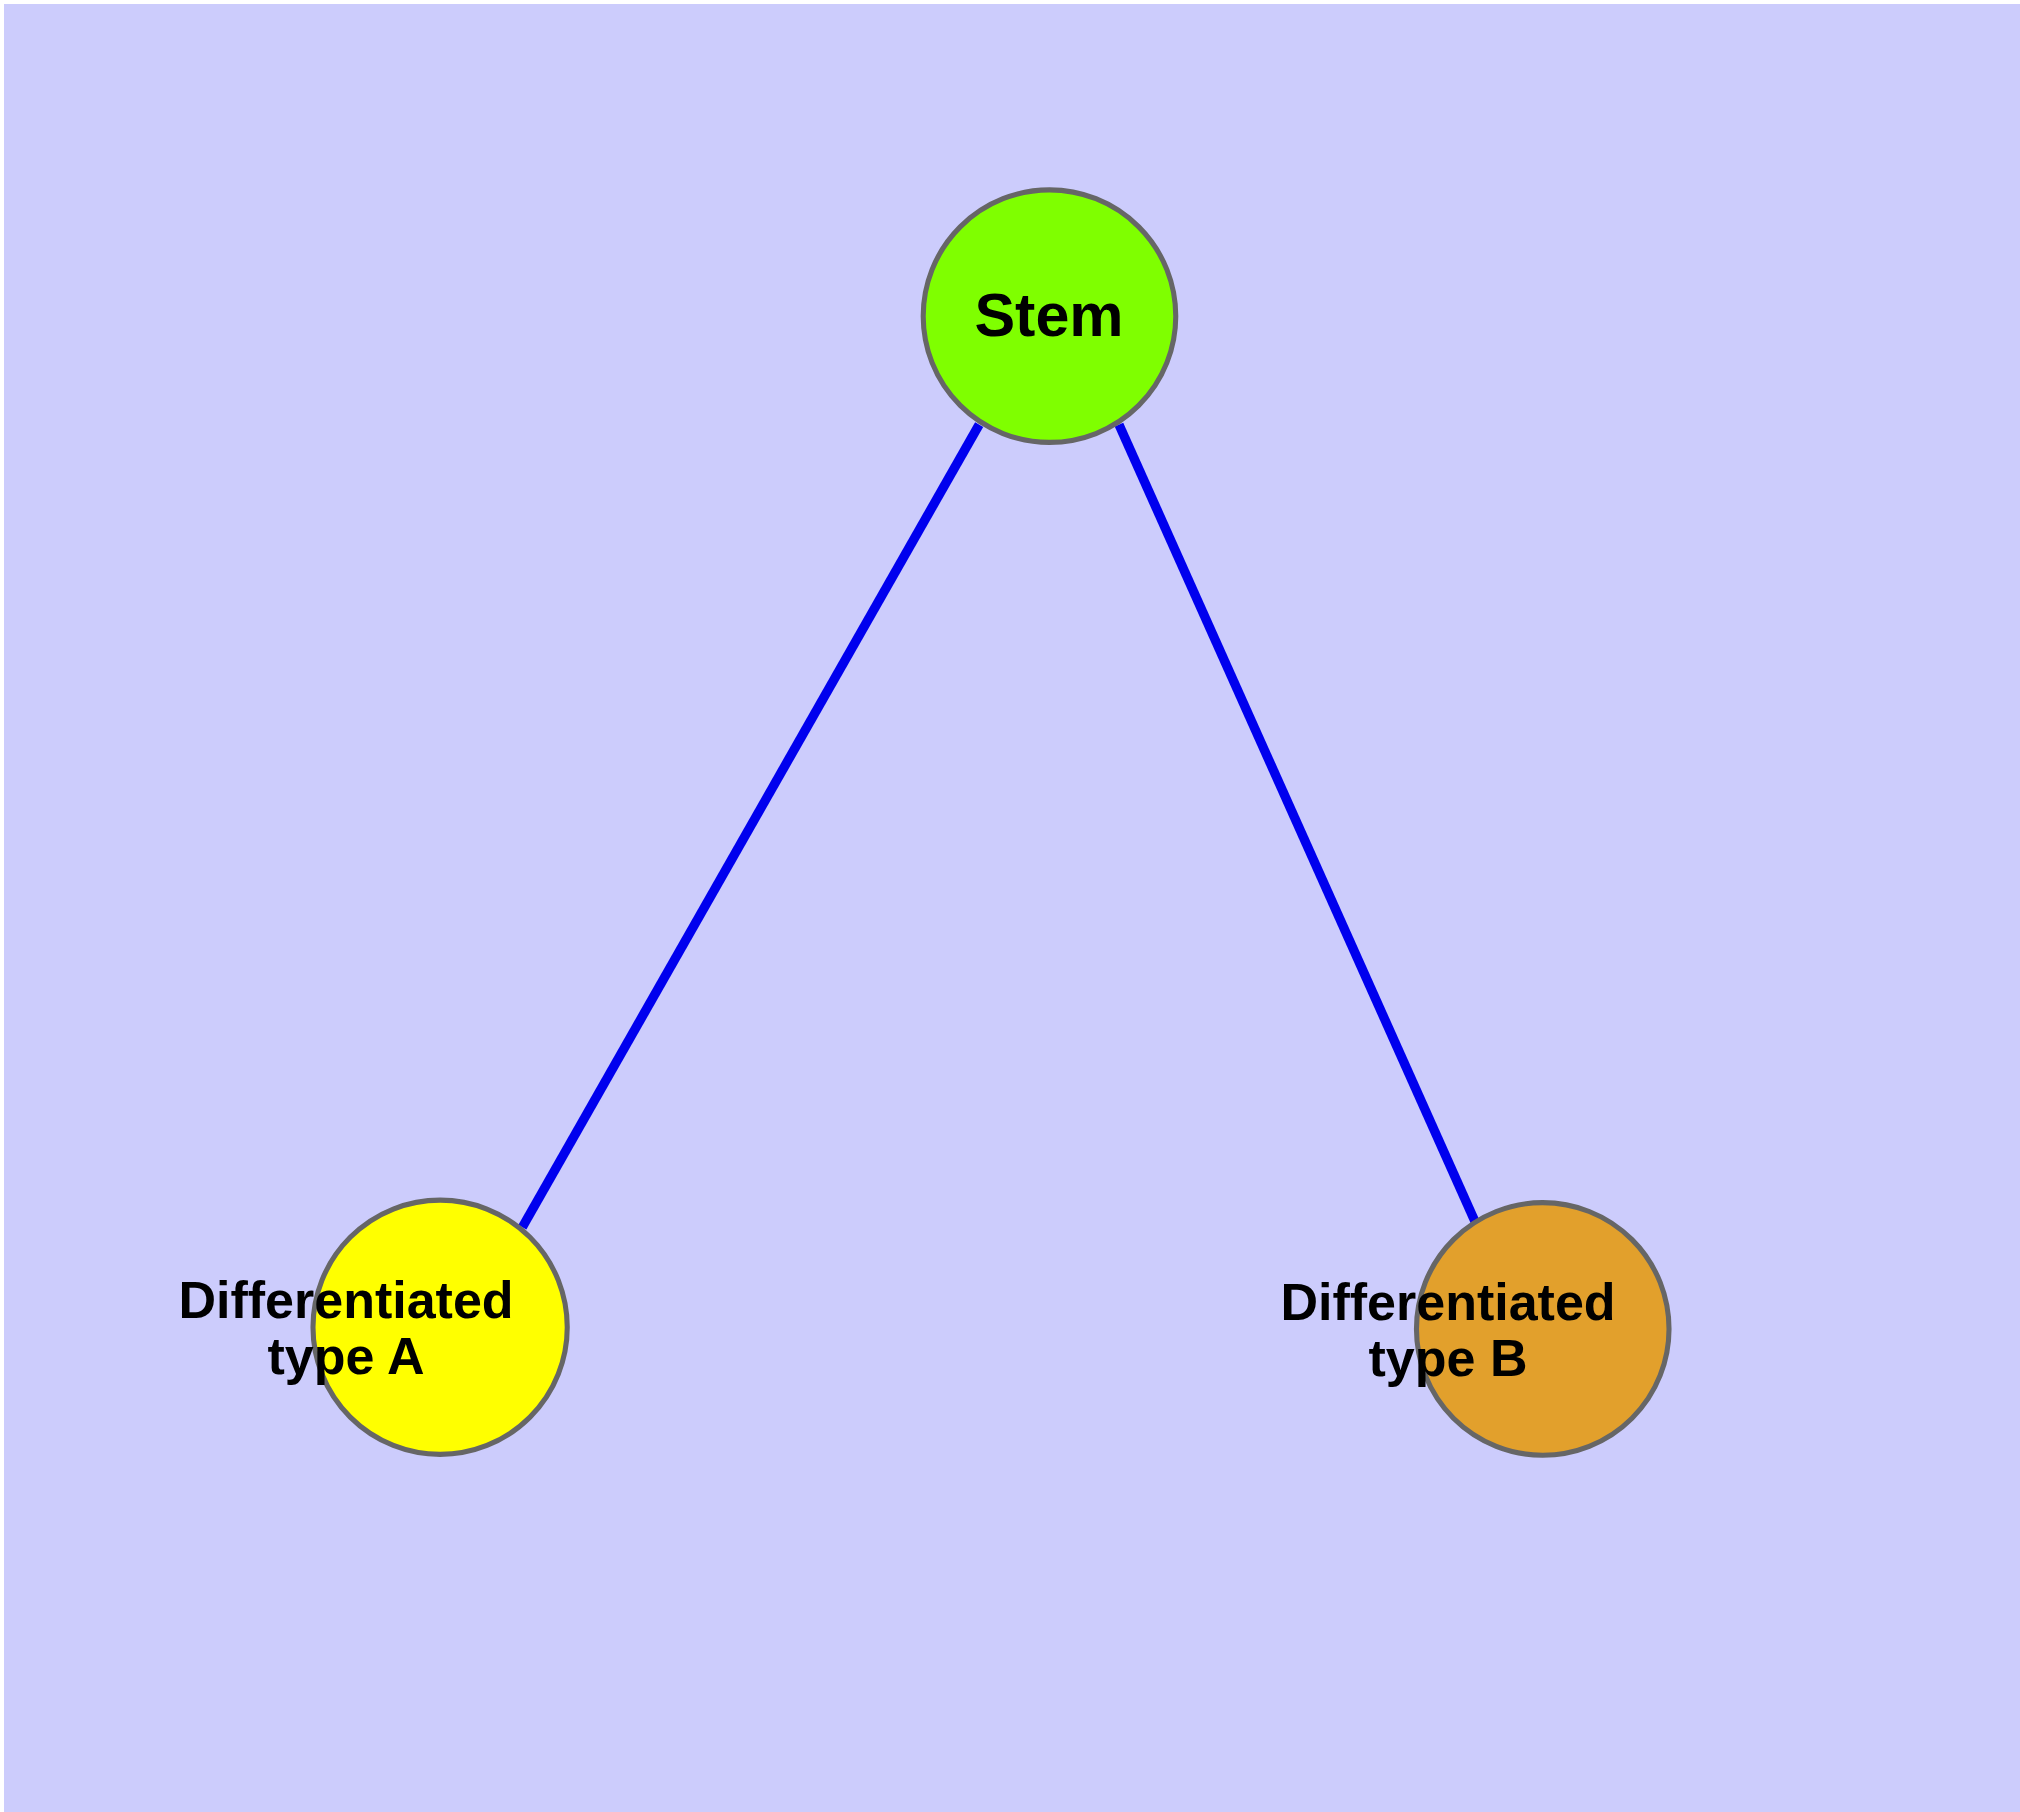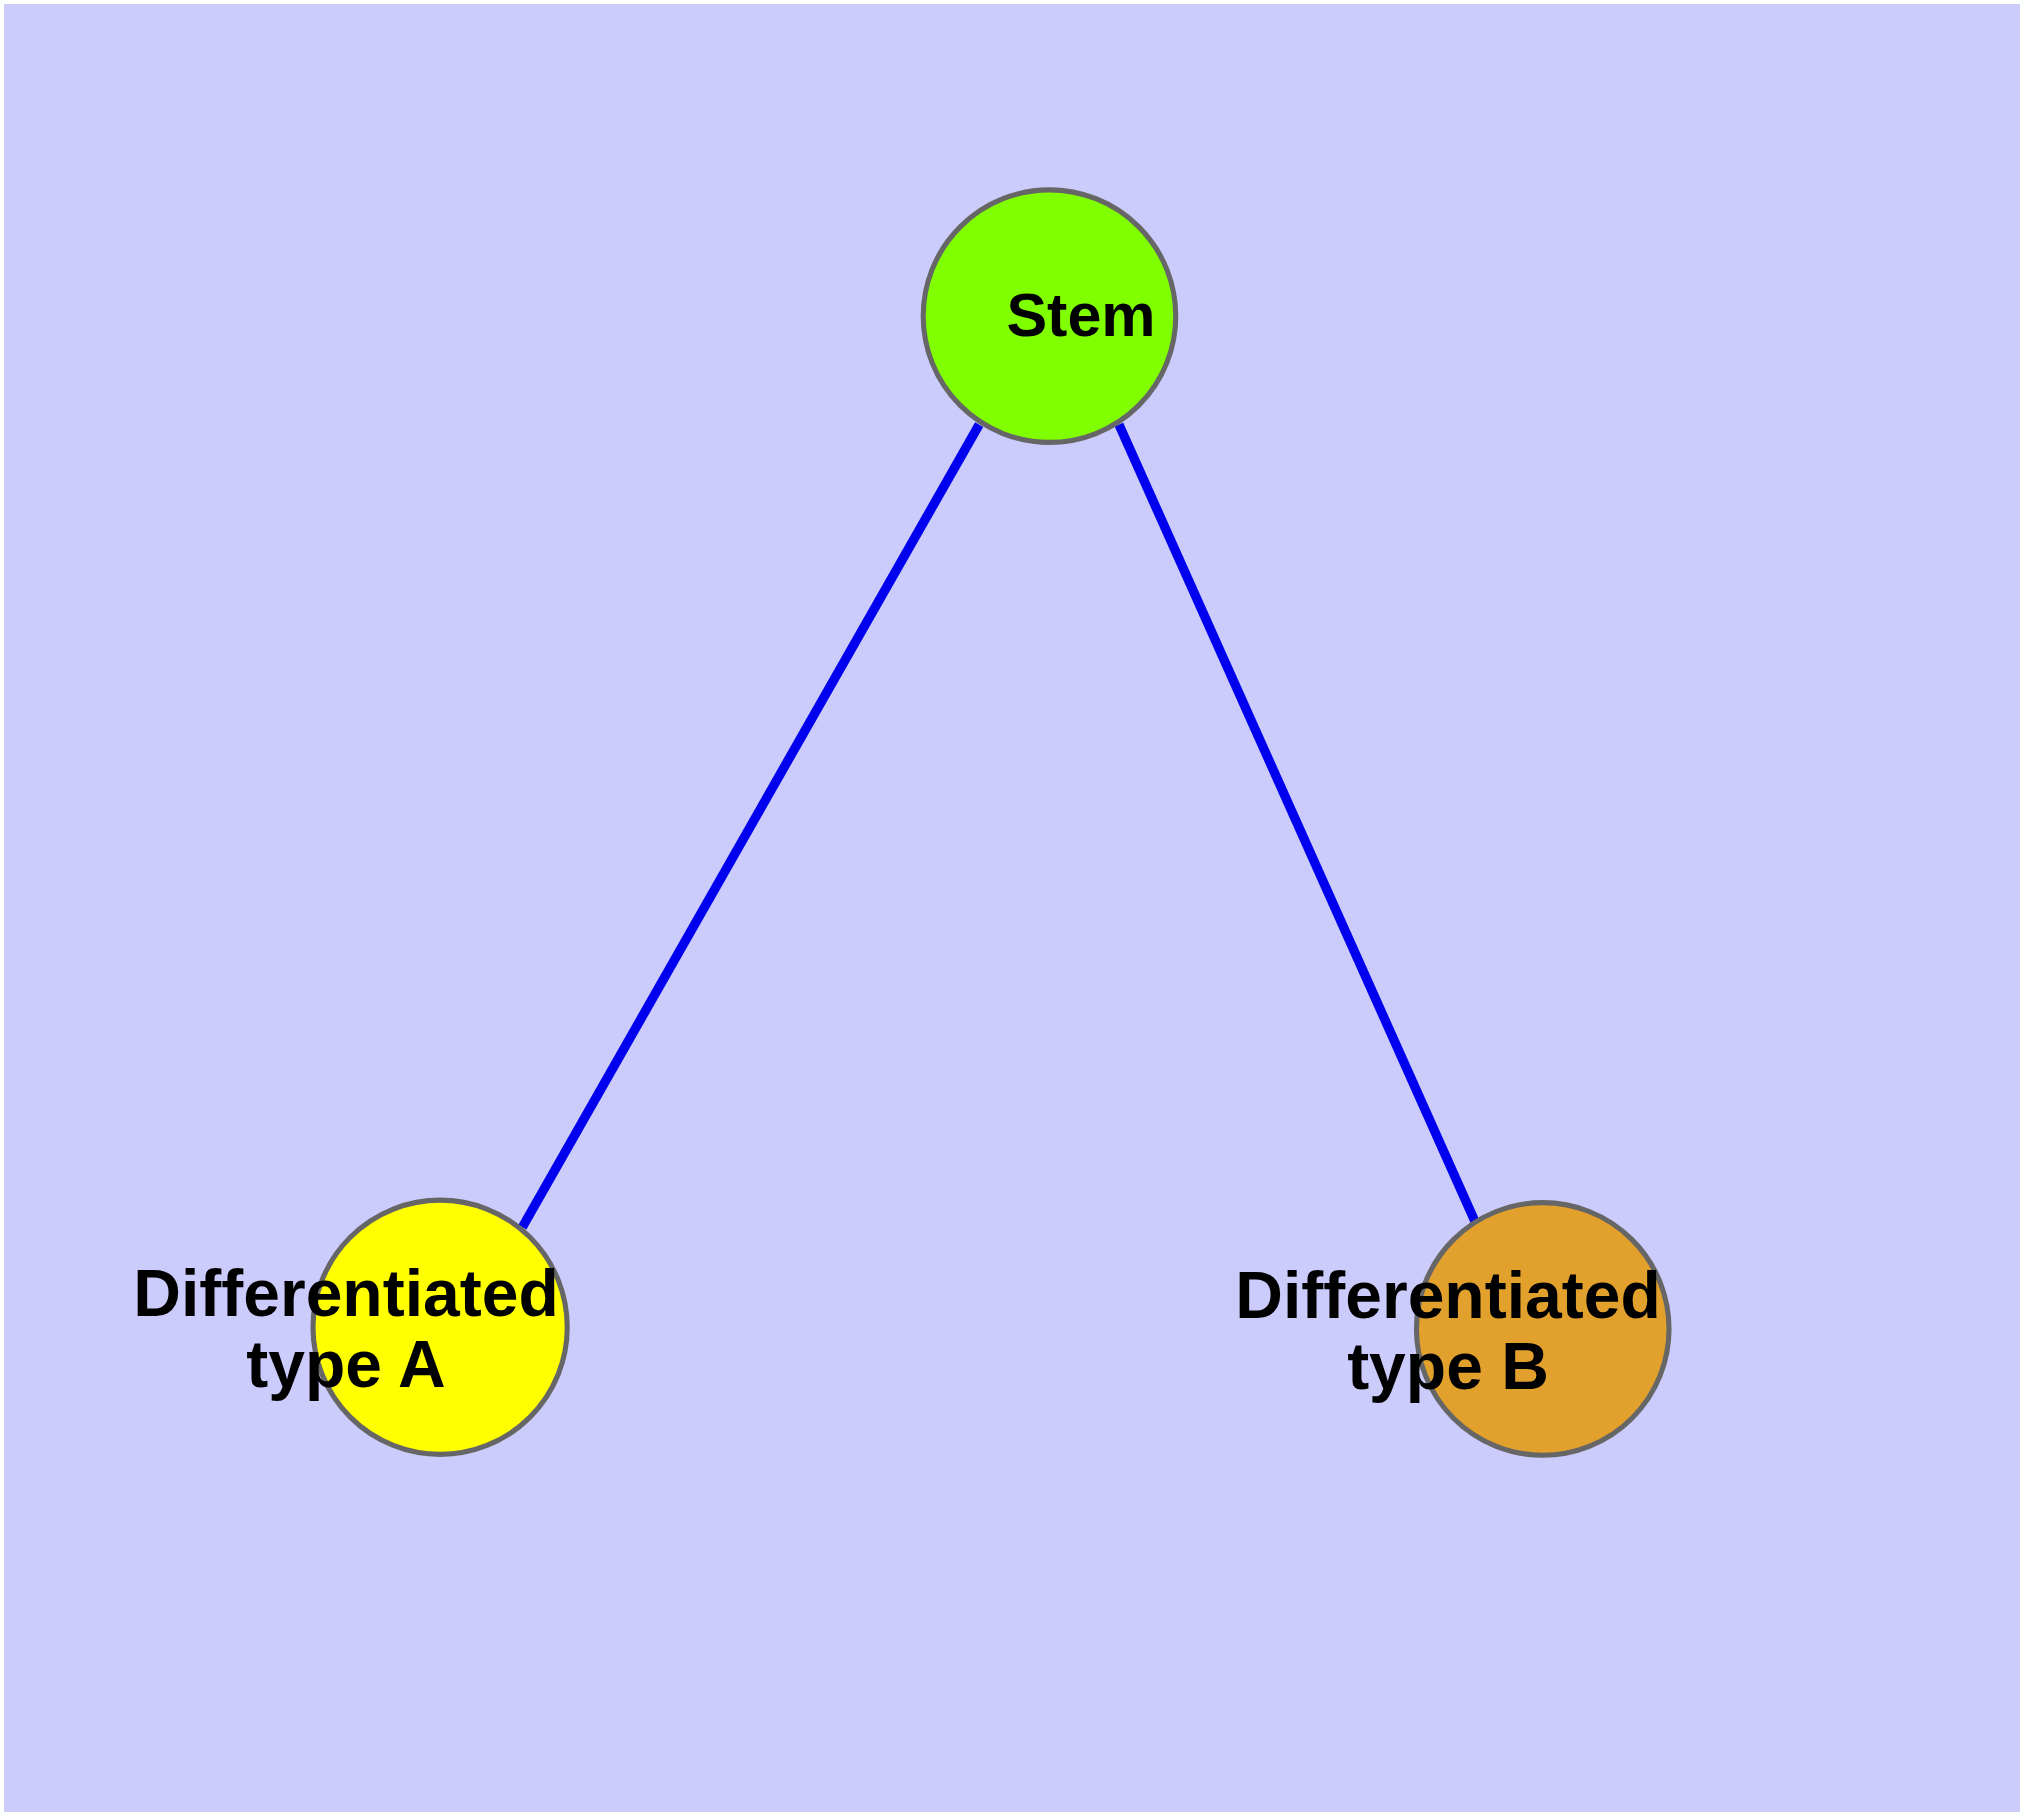--- a/index.html
+++ b/index.html
@@ -36,24 +36,23 @@
     font-weight: bold;
     color: #000000;
     text-align: center;
     line-height: 1.07;
     white-space: pre-line;
     pointer-events: none;
     transform: translate(-50%, -50%);
   }
   .node-label.stem {
     font-size: 61px;
-    margin-left: 32px;
   }
   .node-label.leaf {
-    font-size: 66px;
+    font-size: 52px;
   }
 </style>
 </head>
 <body>
 
 <div id="canvas">
 
   <div id="plot-area" style="background: rgb(204, 204, 252);"></div>
 
   <svg id="graph" viewBox="0 0 2384 2138" xmlns="http://www.w3.org/2000/svg">

